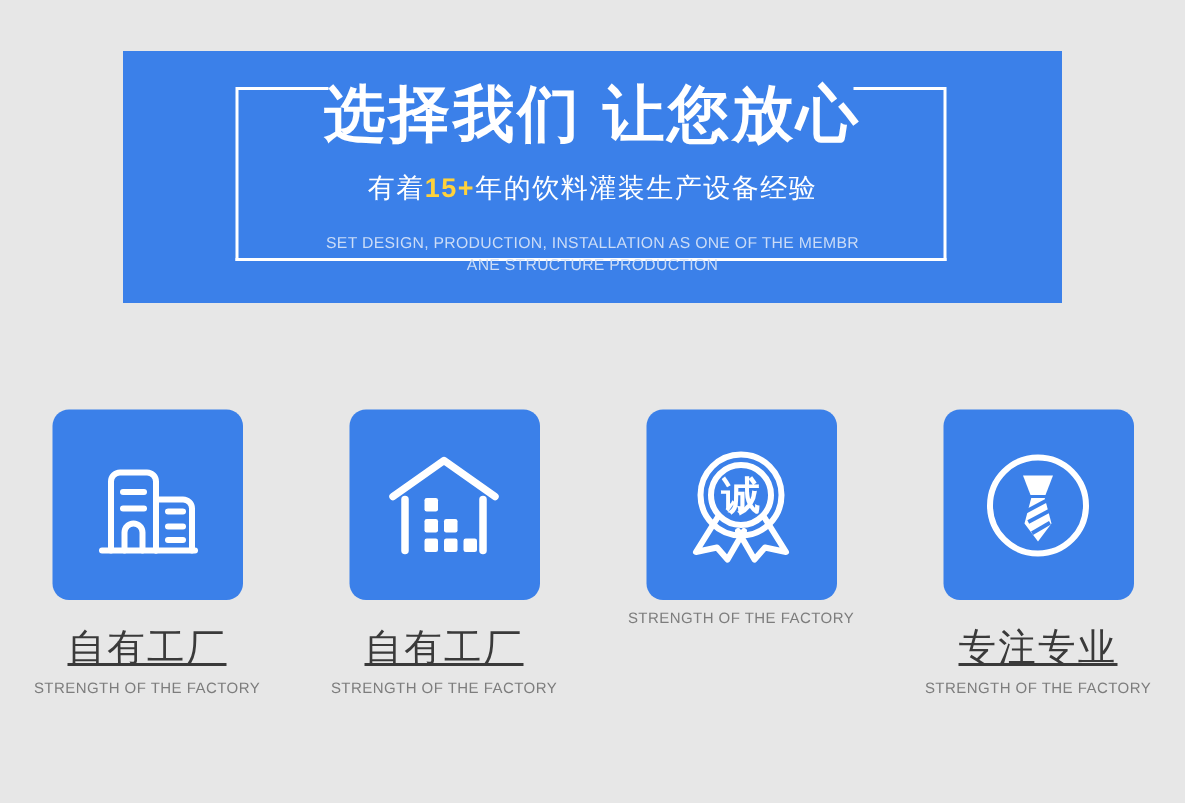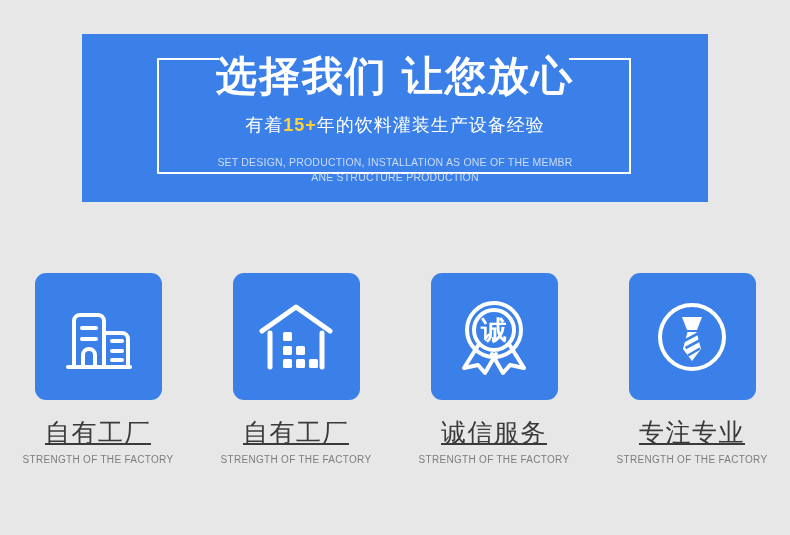--- a/index.html
+++ b/index.html
@@ -220,21 +220,20 @@
       <span>
         <svg width="80" height="80" viewBox="0 0 80 80" fill="none" stroke="#ffffff" stroke-width="4" stroke-linecap="round" stroke-linejoin="round">
           <path d="M25 47 L10 71 L24 68 L31 76 L42 57"></path>
           <path d="M55 47 L70 71 L56 68 L49 76 L38 57"></path>
           <circle cx="40" cy="33" r="27"></circle>
           <circle cx="40" cy="33" r="20"></circle>
           <text class="medal-char" x="40" y="42" text-anchor="middle" stroke="none">诚</text>
         </svg>
       </span>
     </div>
-    <div class="feature-label">诚信服务</div>
     <div class="feature-sub">STRENGTH OF THE FACTORY</div>
   </div>
 
   <div class="feature">
     <div class="feature-tile">
       <span>
         <svg width="84" height="84" viewBox="0 0 84 84" fill="none">
           <circle cx="42" cy="42" r="32" stroke="#ffffff" stroke-width="4" fill="none"></circle>
           <path d="M32 22 H52 L47 35 H37 Z" fill="#ffffff"></path>
           <path d="M37.5 37 H46.5 L51 54 L42 66 L33 54 Z" fill="#ffffff"></path>

